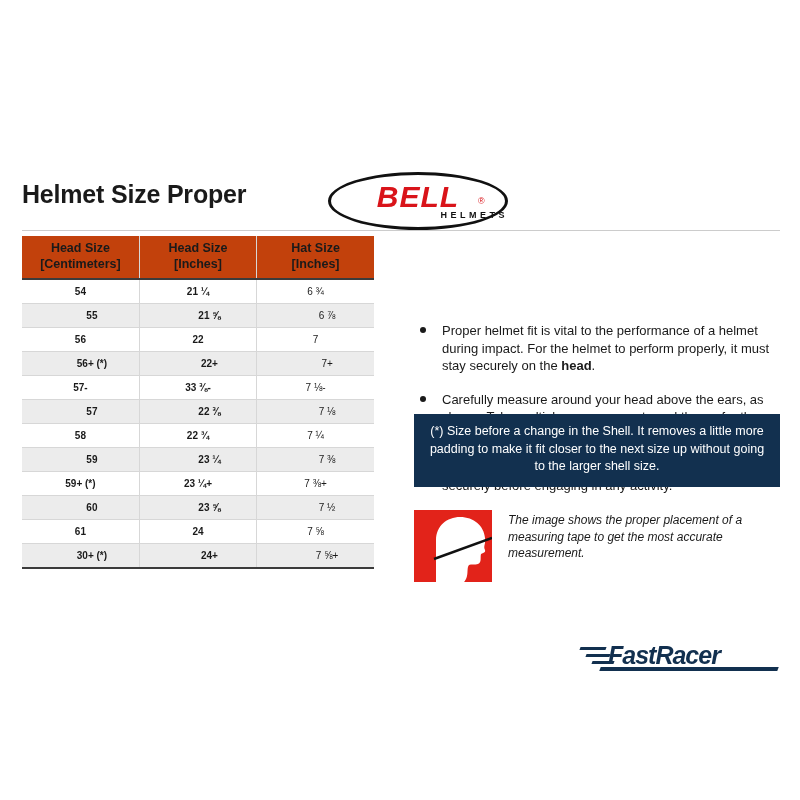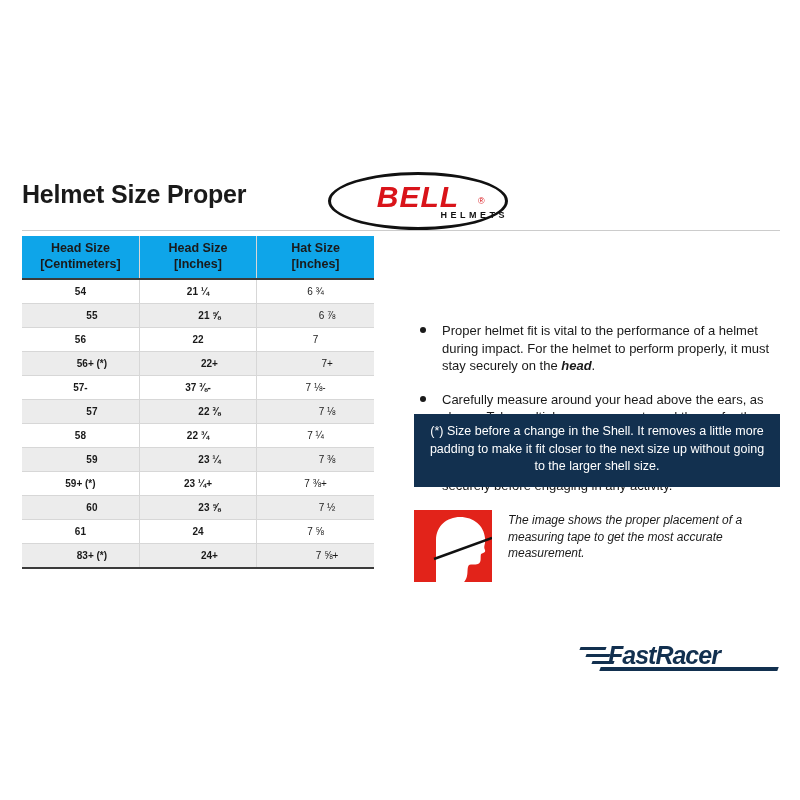--- a/index.html
+++ b/index.html
@@ -112,21 +112,21 @@
     table-layout: fixed;
   }
   table.size-table th {
     font-size: 12.5px;
     font-weight: bold;
     color: #1a1a1a;
     text-align: center;
     padding: 5px 2px 6px 2px;
     line-height: 1.25;
     border-bottom: 2px solid #3b3b3b;
-    background: #0ea5e9;
+    background: #c2410c;
   }
   table.size-table td {
     font-size: 10px;
     color: #1a1a1a;
     text-align: center;
     padding: 6px 2px;
     border-bottom: 1px solid #d7d7d7;
   }
   table.size-table tr.alt td {
     background: #ececec;
@@ -164,21 +164,21 @@
   }
   ul.tips li .bullet {
     position: absolute;
     left: 6px;
     top: 5px;
     width: 6px;
     height: 6px;
     background: #1a1a1a;
     border-radius: 50%;
   }
-  ul.tips li b { font-weight: bold; font-style: italic; }
+  ul.tips li b { font-weight: bold; }
 
   .figure-row {
     position: relative;
     margin-top: 4px;
     height: 74px;
   }
   .head-fig {
     position: absolute;
     left: 0;
     top: 0;
@@ -303,21 +303,21 @@
                 <td class="c1 col-div">22</td>
                 <td class="c2">7</td>
               </tr>
               <tr class="alt">
                 <td class="c0 col-div">56+ (*)</td>
                 <td class="c1 col-div">22+</td>
                 <td class="c2">7+</td>
               </tr>
               <tr>
                 <td class="c0 col-div">57-</td>
-                <td class="c1 col-div">37 ⅜-</td>
+                <td class="c1 col-div">33 ⅜-</td>
                 <td class="c2">7 ⅛-</td>
               </tr>
               <tr class="alt">
                 <td class="c0 col-div">57</td>
                 <td class="c1 col-div">22 ⅜</td>
                 <td class="c2">7 ⅛</td>
               </tr>
               <tr>
                 <td class="c0 col-div">58</td>
                 <td class="c1 col-div">22 ¾</td>
@@ -337,21 +337,21 @@
                 <td class="c0 col-div">60</td>
                 <td class="c1 col-div">23 ⅝</td>
                 <td class="c2">7 ½</td>
               </tr>
               <tr>
                 <td class="c0 col-div">61</td>
                 <td class="c1 col-div">24</td>
                 <td class="c2">7 ⅝</td>
               </tr>
               <tr class="alt">
-                <td class="c0 col-div">83+ (*)</td>
+                <td class="c0 col-div">30+ (*)</td>
                 <td class="c1 col-div">24+</td>
                 <td class="c2">7 ⅝+</td>
               </tr>
             </tbody>
         </table>
       </div>
 
       <div class="right-wrap">
 
         <ul class="tips" id="tips-list">

